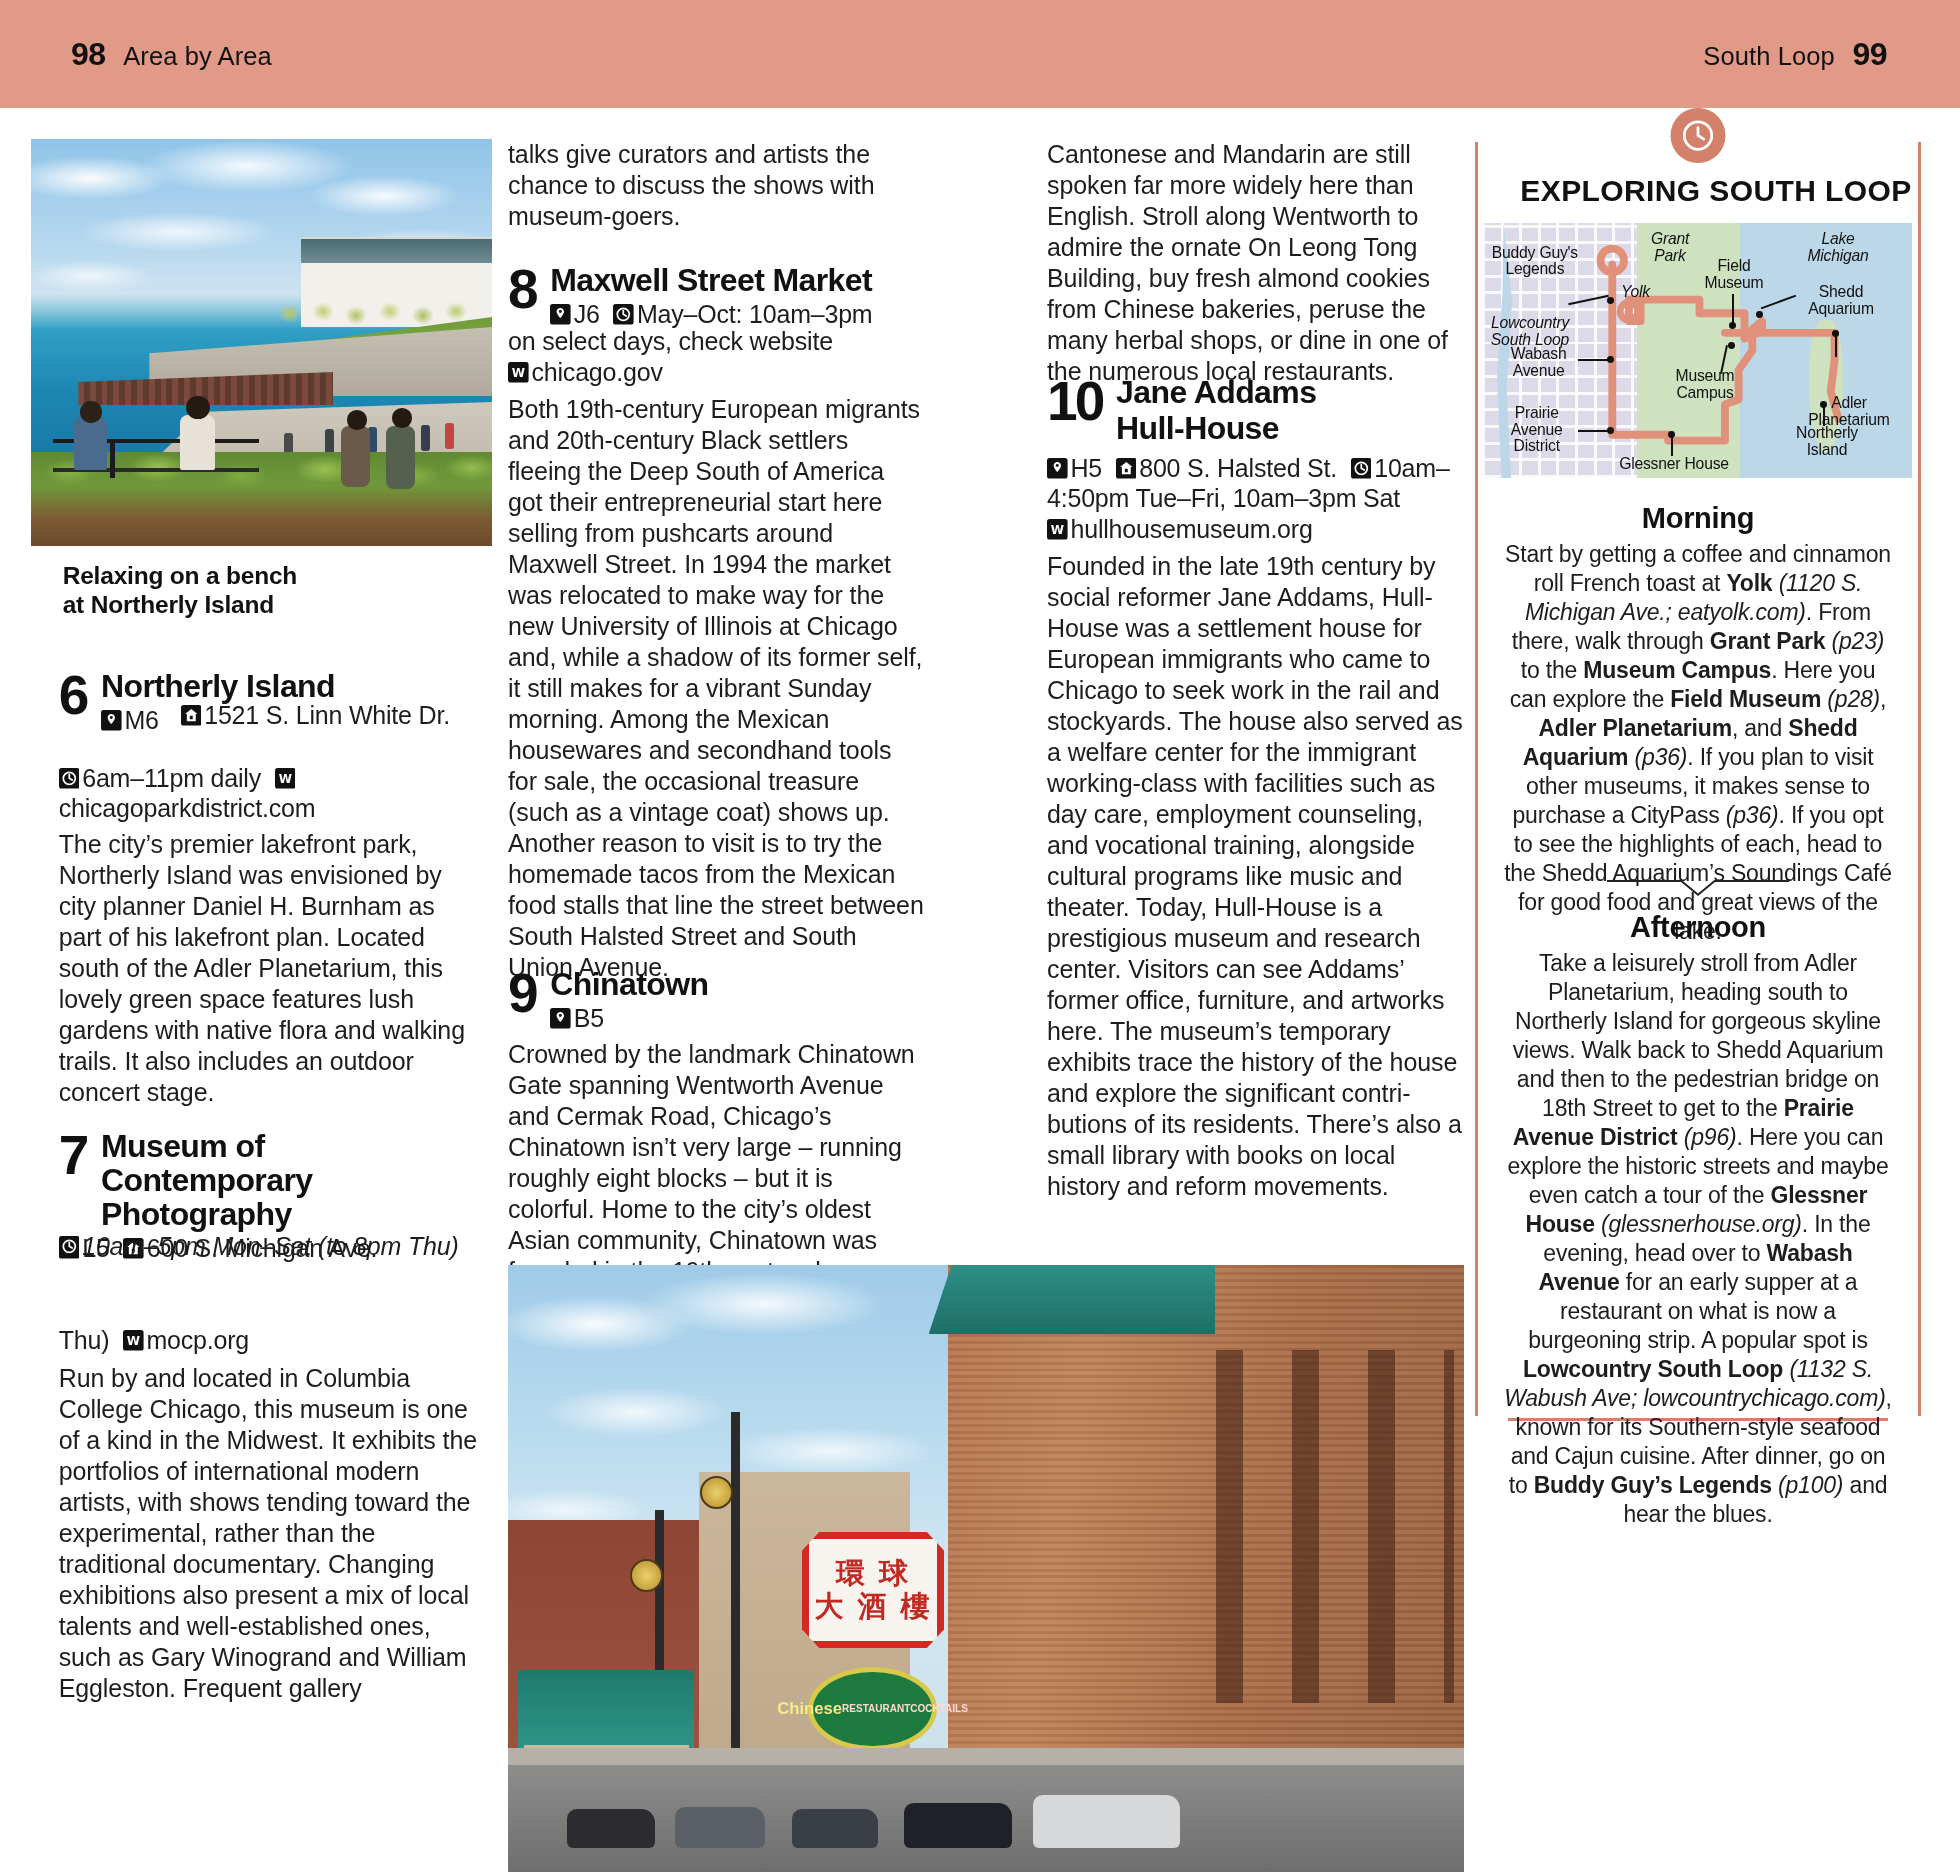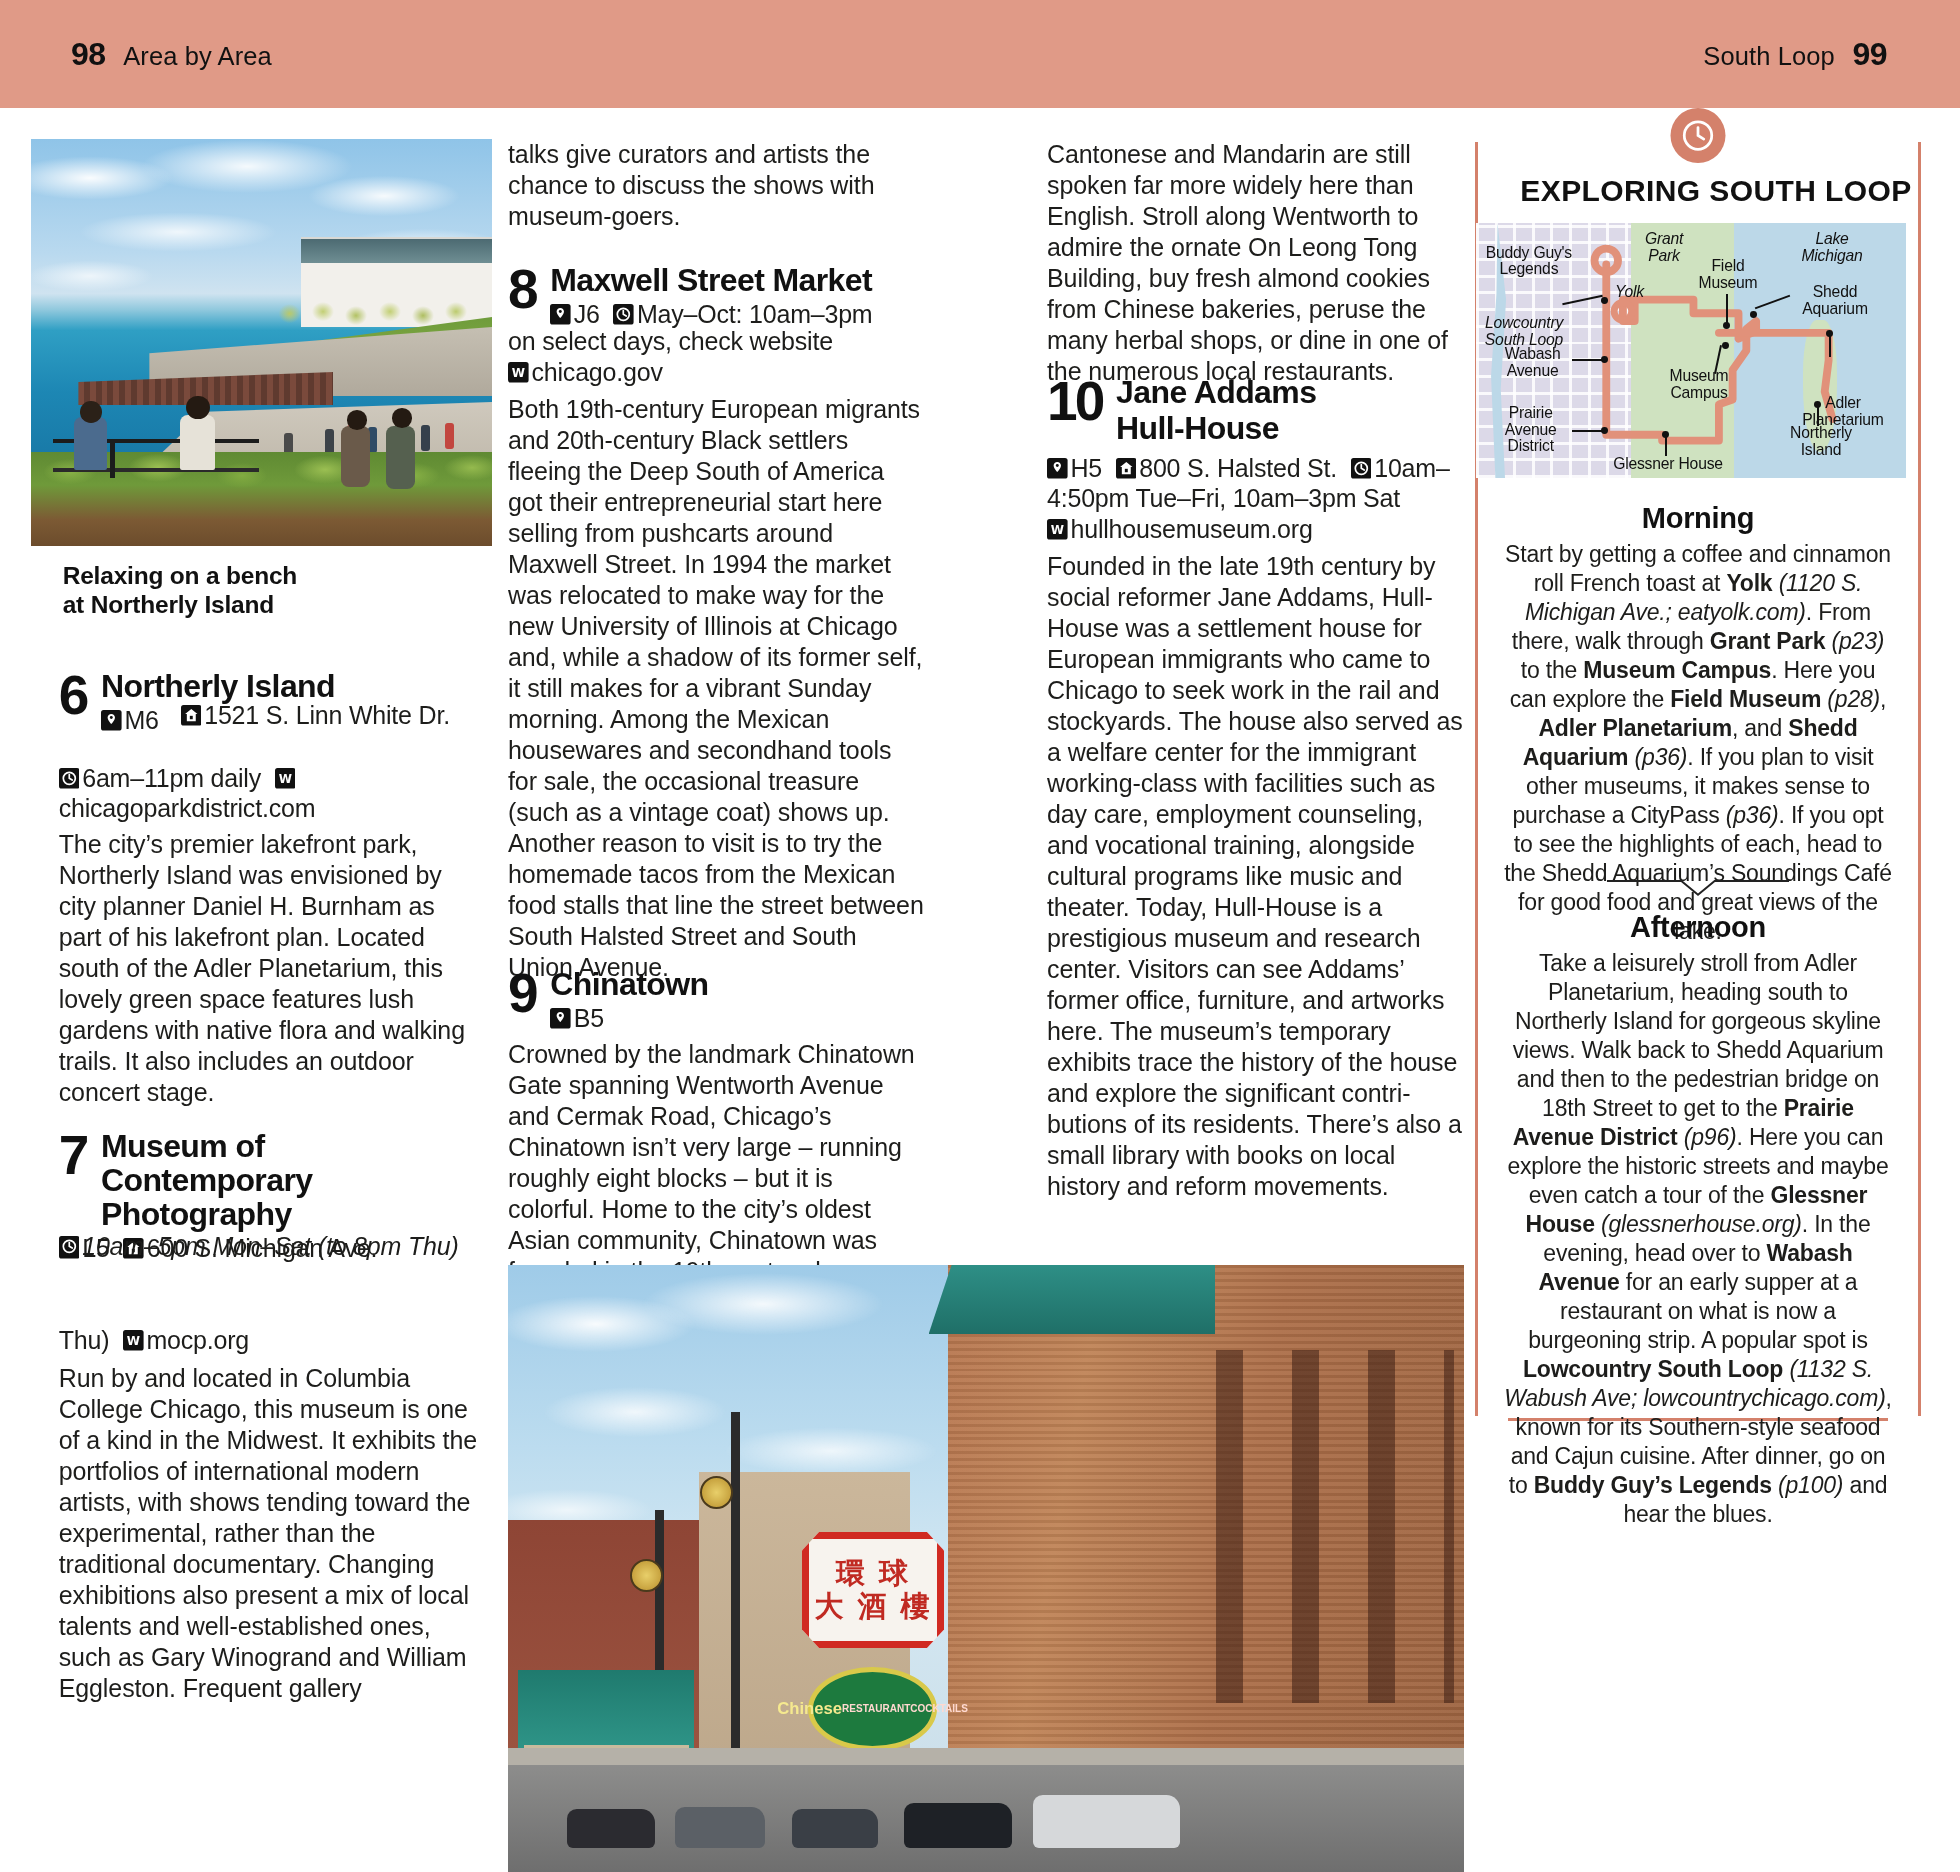--- a/index.html
+++ b/index.html
@@ -328,21 +328,21 @@
   .sb-clock svg { width: 33px; height: 33px; }
 
   .sb-title {
     position: absolute; left: 0; right: 0; top: 37px;
     text-align: center;
     font-size: 30px; font-weight: 800; letter-spacing: 0.4px; color: #111; padding-left: 36px;
   }
 
   
   .sb-map {
-    position: absolute; left: 1px; top: 86px; width: 430px; height: 255px;
+    position: absolute; left: 7px; top: 86px; width: 430px; height: 255px;
     background: #c4b5fd;
     overflow: hidden;
   }
   .map-lake {
     position: absolute; right: 0; top: 0; width: 40%; height: 100%;
     background: #bcd8e8;
   }
   .map-river {
     position: absolute; left: 3%; top: 0; width: 5%; height: 100%;
     background: #bcd8e8;

